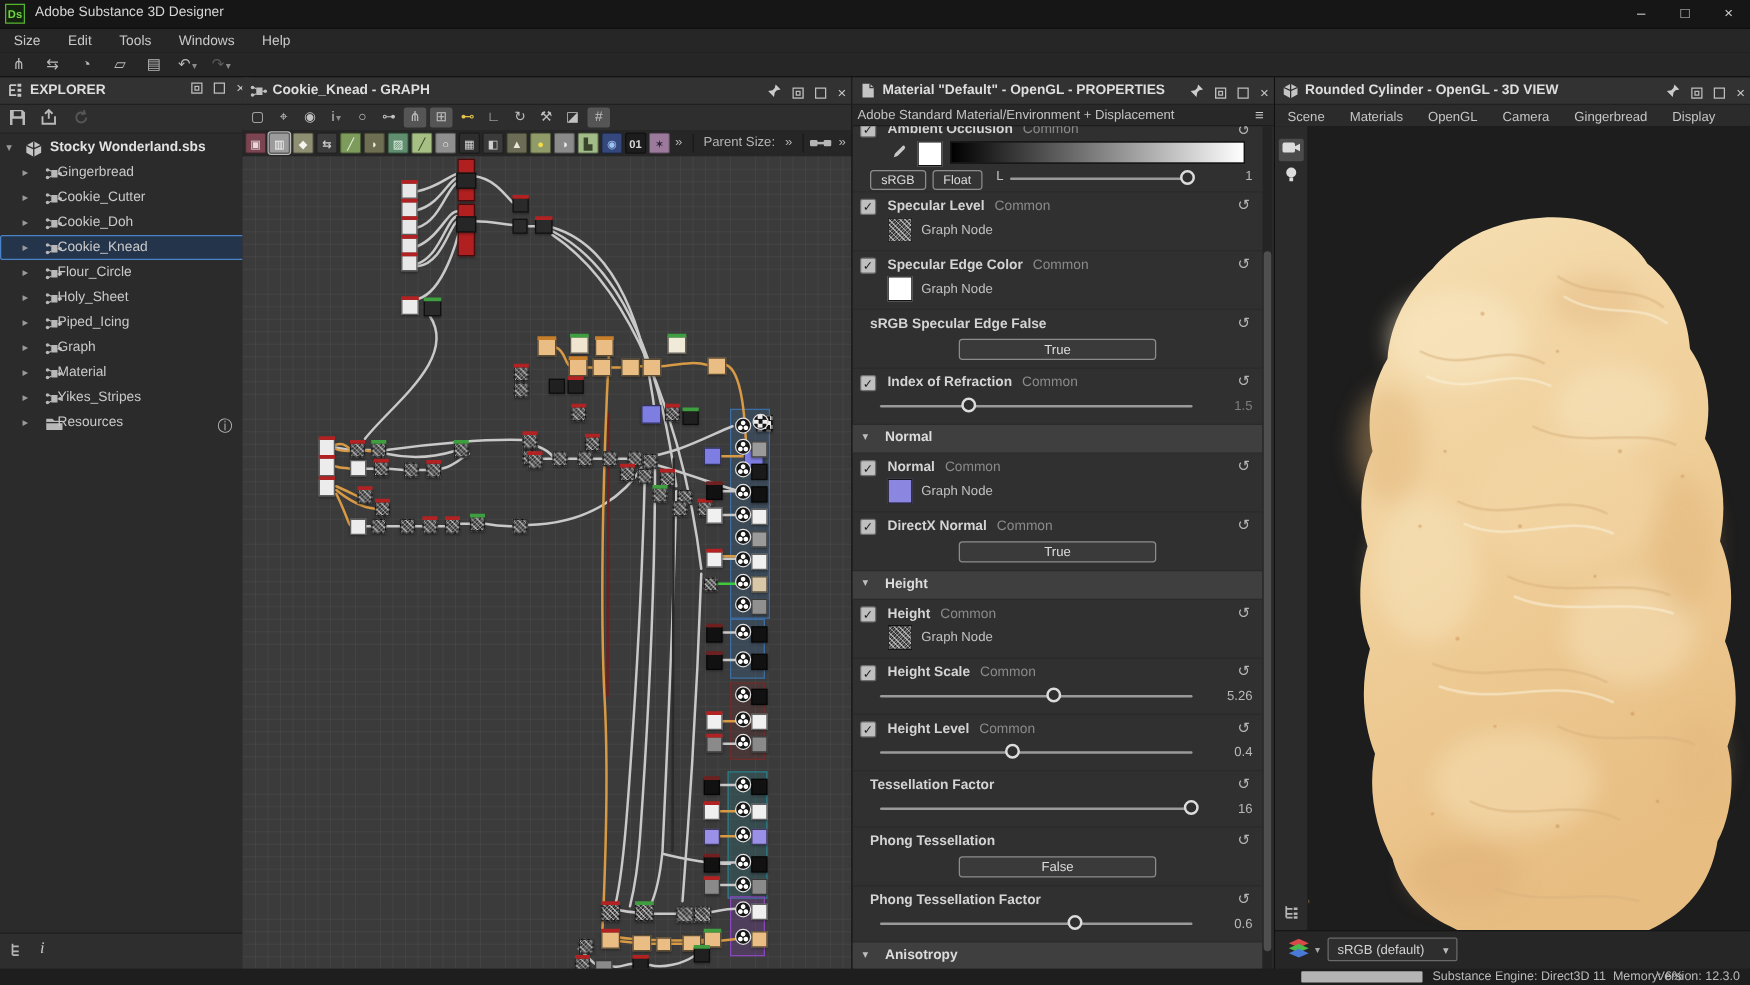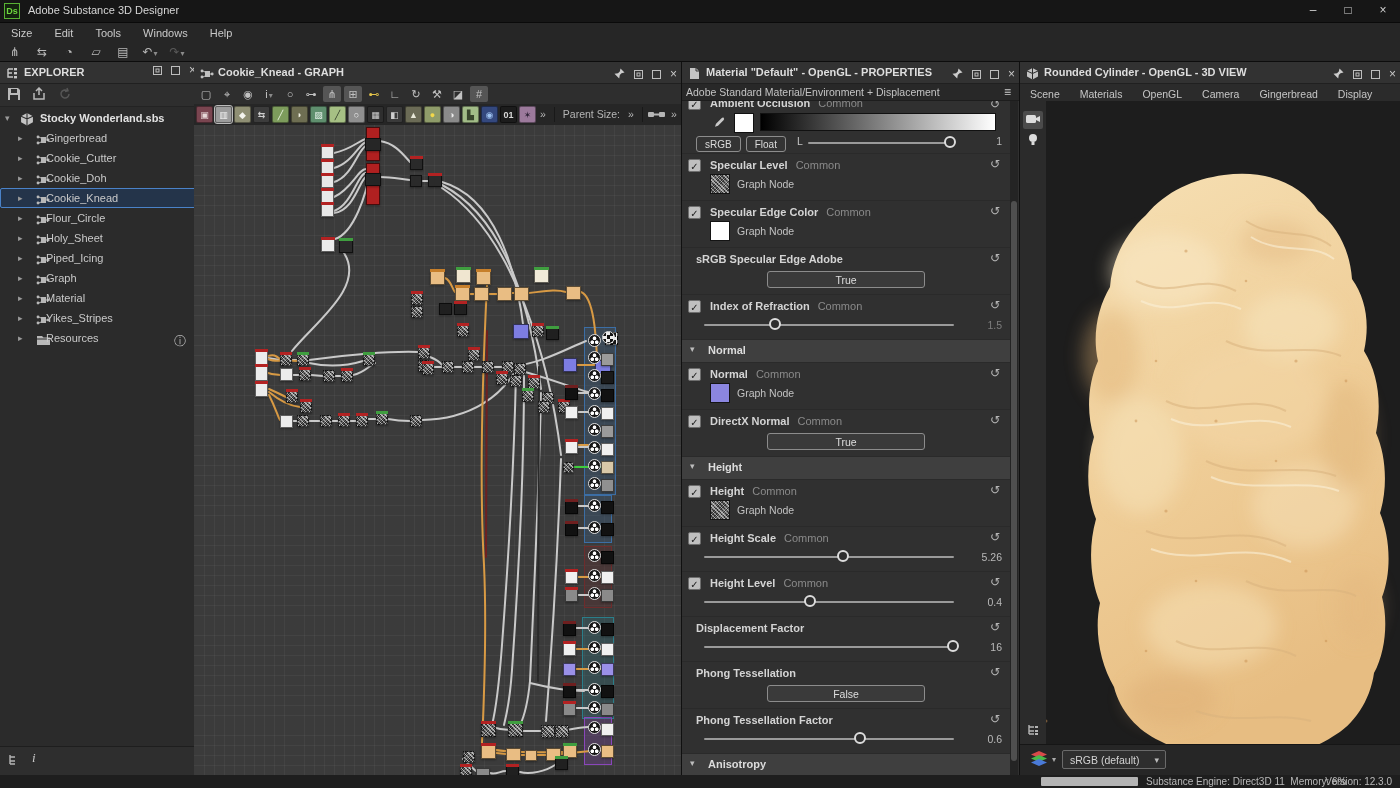--- a/index.html
+++ b/index.html
@@ -713,21 +713,21 @@
         <span class="nlabel" style="top:24px">Graph Node</span>
       </div>
       <div class="prow" style="height: 46px;">
         <span class="chk">✓</span>
         <span class="plabel">Specular Edge Color<span class="ptag">Common</span></span>
         <span class="reset">↺</span>
         <div class="nthumb" style="top:20px;background:#ffffff"></div>
         <span class="nlabel" style="top:24px">Graph Node</span>
       </div>
       <div class="prow" style="height: 46px;">
-        <span class="plabel noind">sRGB Specular Edge Adobe</span>
+        <span class="plabel noind">sRGB Specular Edge False</span>
         <span class="reset">↺</span>
         <div class="wbtn" style="top:23px">True</div>
       </div>
       <div class="prow" style="height: 44px;">
         <span class="chk">✓</span>
         <span class="plabel">Index of Refraction<span class="ptag">Common</span></span>
         <span class="reset">↺</span>
         <div class="sliderline" style="top:22px">
           <div class="track"></div>
           <div class="handle" style="left:26%"></div>
@@ -776,21 +776,21 @@
         <span class="chk">✓</span>
         <span class="plabel">Height Level<span class="ptag">Common</span></span>
         <span class="reset">↺</span>
         <div class="sliderline" style="top:22px">
           <div class="track"></div>
           <div class="handle" style="left:40%"></div>
         </div>
         <span class="pval" style="top:24px;">0.4</span>
       </div>
       <div class="prow" style="height: 44px;">
-        <span class="plabel noind">Displacement Factor</span>
+        <span class="plabel noind">Tessellation Factor</span>
         <span class="reset">↺</span>
         <div class="sliderline" style="top:22px">
           <div class="track"></div>
           <div class="handle" style="left:97%"></div>
         </div>
         <span class="pval" style="top:24px;">16</span>
       </div>
       <div class="prow" style="height: 46px;">
         <span class="plabel noind">Phong Tessellation</span>
         <span class="reset">↺</span>

